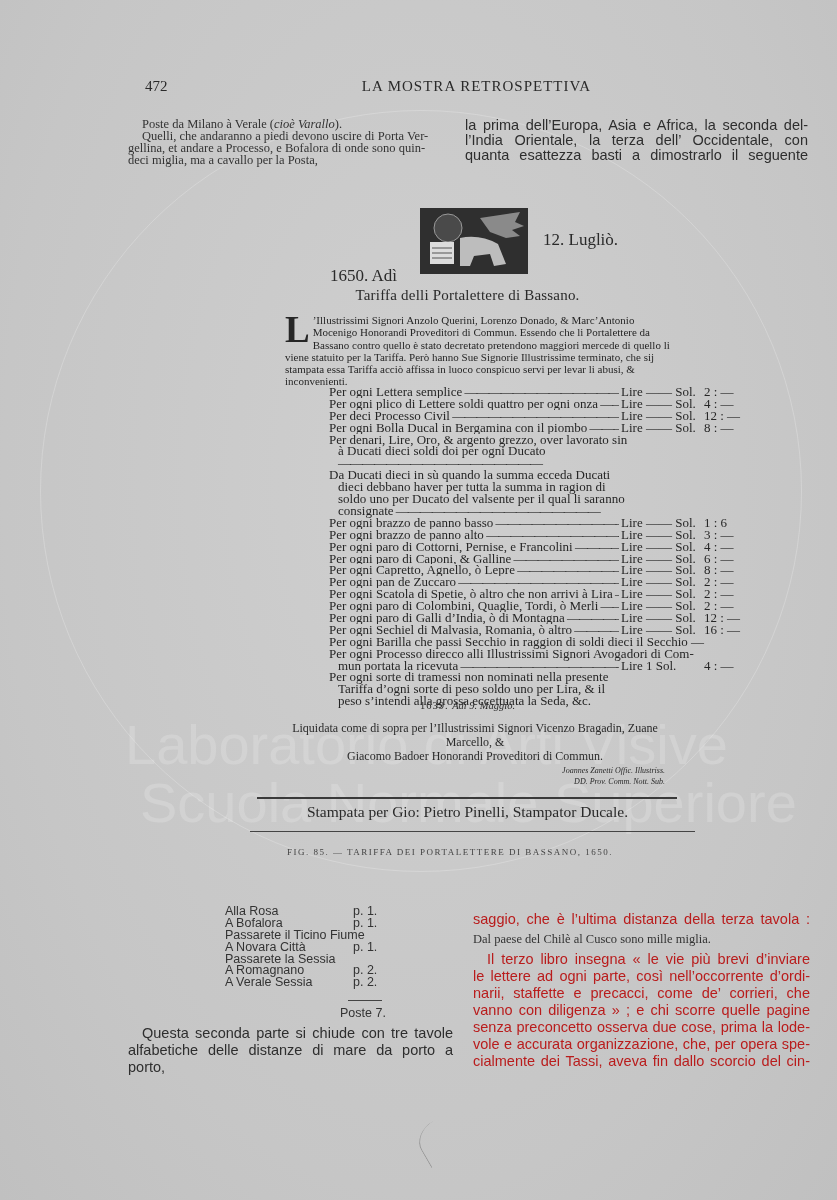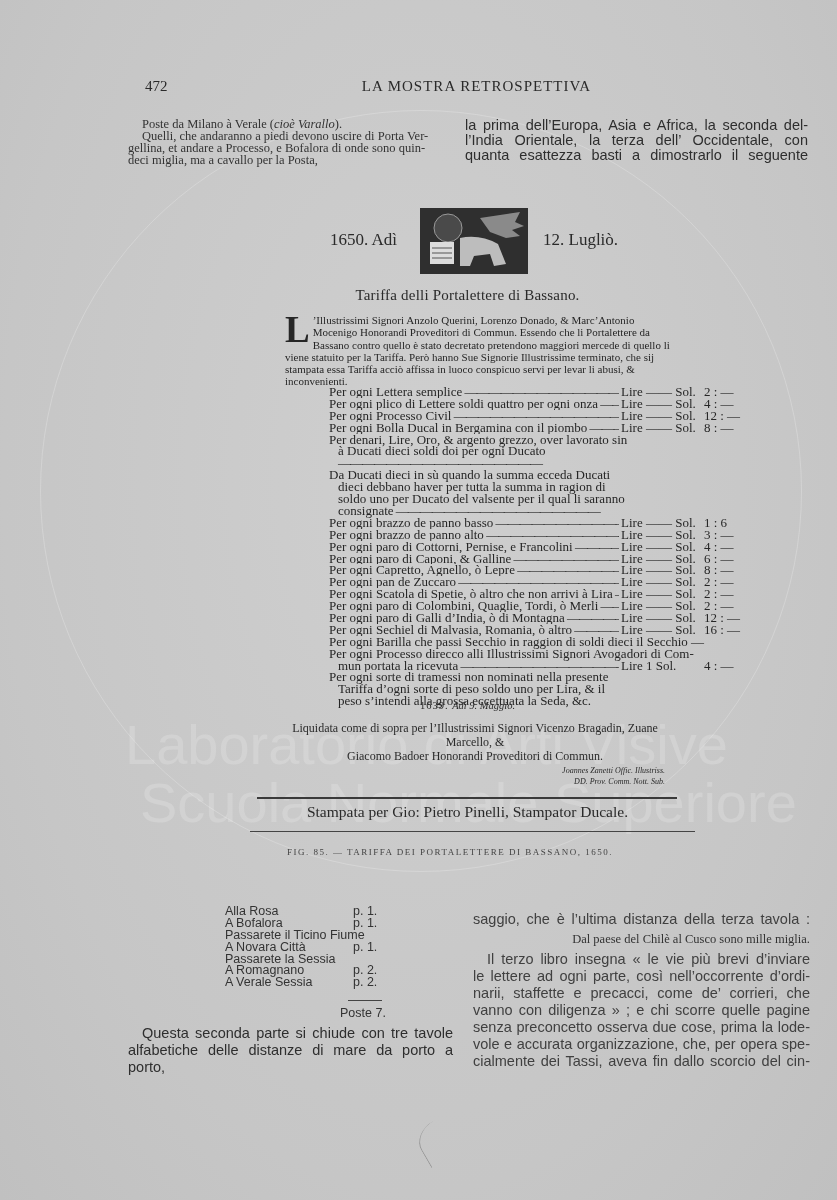--- a/index.html
+++ b/index.html
@@ -16,21 +16,21 @@
 
   .top-left { top:118px; left:128px; width:330px; font-size:12.5px; line-height:12px; color:#333; }
   .top-left p { margin:0; }
   .indent { text-indent:14px; }
   .top-right { top:118px; left:465px; width:343px; font-size:14.5px; line-height:15px; text-align:justify; font-family:"Liberation Sans", sans-serif; color:#2e2e2e; }
   .top-right p { margin:0; text-align:justify; text-align-last:justify; }
 
   
   .figure { top:200px; left:230px; width:475px; height:650px; }
   .doc-date { position:absolute; top:30px; font-size:17px; }
-  .date-left { left:100px; }
+  .date-left { left:100px;margin-top:36px; }
   .date-right { left:313px; }
   .lion { position:absolute; left:190px; top:8px; width:108px; height:66px; background:#2b2b2b; }
   .lion svg { width:100%; height:100%; }
   .doc-heading { position:absolute; top:87px; left:0; right:0; text-align:center; font-size:15px; letter-spacing:0.2px; }
   .preamble { position:absolute; top:114px; left:55px; width:385px; font-size:11px; line-height:12.3px; color:#262626; }
   .dropcap { float:left; font-size:37px; line-height:30px; margin:1px 3px 0 0; font-weight:bold; }
   .tariff { position:absolute; top:186px; left:55px; width:420px; font-size:13px; line-height:11.9px; color:#262626;margin-left:44px; }
   .trow { position:relative; height:11.9px; white-space:nowrap; }
   .trow .desc { position:absolute; left:0; width:290px; overflow:hidden; }
   .trow .desc::after { content:" ————————————————————————————————————————————"; letter-spacing:-1px; }
@@ -52,23 +52,23 @@
   .wm2 { top:770px; left:140px; }
   .circle { position:absolute; left:40px; top:110px; width:760px; height:760px; border-radius:50%; border:1px solid rgba(255,255,255,0.22); pointer-events:none; }
 
   .route { top:906px; left:225px; width:170px; font-size:12.5px; line-height:11.9px; font-family:"Liberation Sans", sans-serif; color:#333; }
   .route .r { position:relative; height:11.9px; white-space:nowrap; }
   .route .r .p { position:absolute; left:128px; }
   .route-rule { position:absolute; left:348px; top:1000px; width:34px; border-top:1px solid #444; }
   .route-total { top:1006px; left:340px; font-size:12.5px; font-family:"Liberation Sans", sans-serif; color:#333; }
   .bottom-left { top:1025px; left:128px; width:325px; font-size:14.5px; line-height:17px; font-family:"Liberation Sans", sans-serif; color:#2e2e2e; }
   .bottom-left p { margin:0; text-align:justify; text-align-last:justify; }
-  .bottom-right { top:911px; left:473px; width:337px; font-size:14.5px; line-height:17px; font-family:"Liberation Sans", sans-serif; color:#404040; }
+  .bottom-right { top:911px; left:473px; width:337px; font-size:14.5px; line-height:17px; font-family:"Liberation Sans", sans-serif; color:#b91c1c; }
   .bottom-right p { margin:0; text-align:justify; text-align-last:justify; }
-  .quote { top:932px; left:473px; width:337px; text-align:right; font-size:12.5px; color:#333; }
+  .quote { top:932px; left:473px; width:337px; text-align:left; font-size:12.5px; color:#333; }
   .scratch { position:absolute; left:418px; top:1118px; width:50px; height:40px; border-left:1px solid #666; border-radius:50% 0 0 0; transform:rotate(-30deg); opacity:0.5; }
 </style>
 </head>
 <body>
 
 <div class="circle"></div>
 <div class="watermark wm1">Laboratorio di Arti Visive</div>
 <div class="watermark wm2">Scuola Normale Superiore</div>
 
 <div class="abs running-head">
@@ -116,21 +116,21 @@
         <span class="desc">Per ogni Lettera semplice</span>
         <span class="unit">Lire —— Sol.</span>
         <span class="val">2 : —</span>
       </div>
     <div class="trow">
         <span class="desc">Per ogni plico di Lettere soldi quattro per ogni onza</span>
         <span class="unit">Lire —— Sol.</span>
         <span class="val">4 : —</span>
       </div>
     <div class="trow">
-        <span class="desc">Per ogni Processo Civil</span>
+        <span class="desc">Per deci Processo Civil</span>
         <span class="unit">Lire —— Sol.</span>
         <span class="val">12 : —</span>
       </div>
     <div class="trow">
         <span class="desc">Per ogni Bolla Ducal in Bergamina con il piombo</span>
         <span class="unit">Lire —— Sol.</span>
         <span class="val">8 : —</span>
       </div>
     <div class="tpara dash-tail">Per denari, Lire, Oro, &amp; argento grezzo, over lavorato sin à Ducati dieci soldi doi per ogni Ducato</div>
     <div class="tpara dash-tail">Da Ducati dieci in sù quando la summa ecceda Ducati dieci debbano haver per tutta la summa in ragion di soldo uno per Ducato del valsente per il qual li saranno consignate</div>

